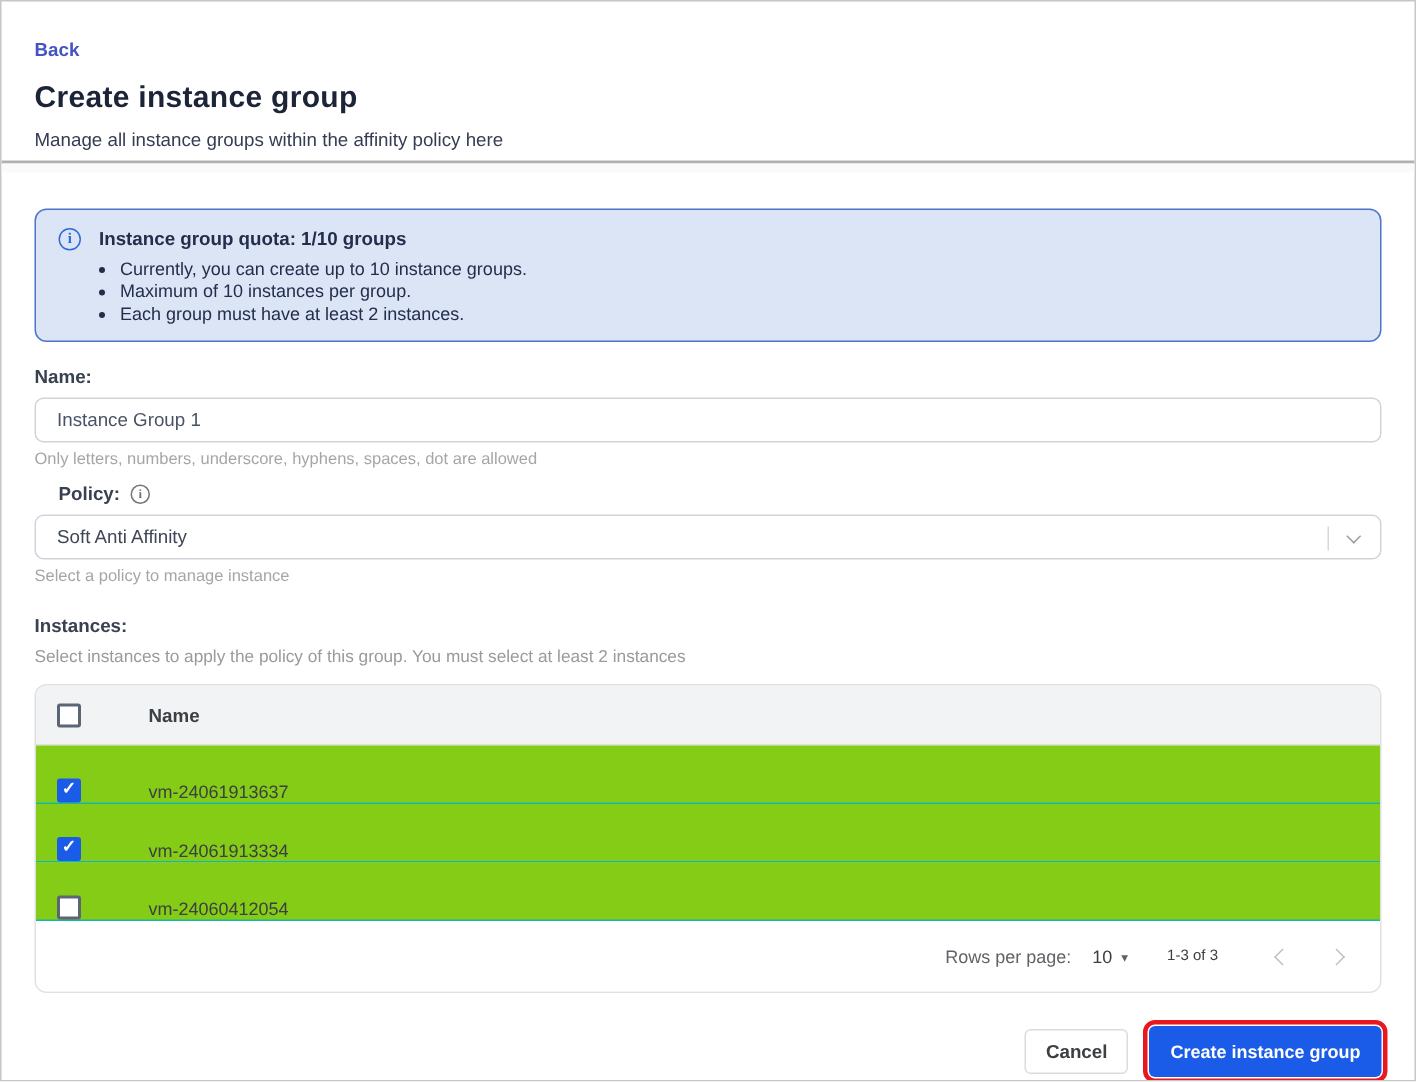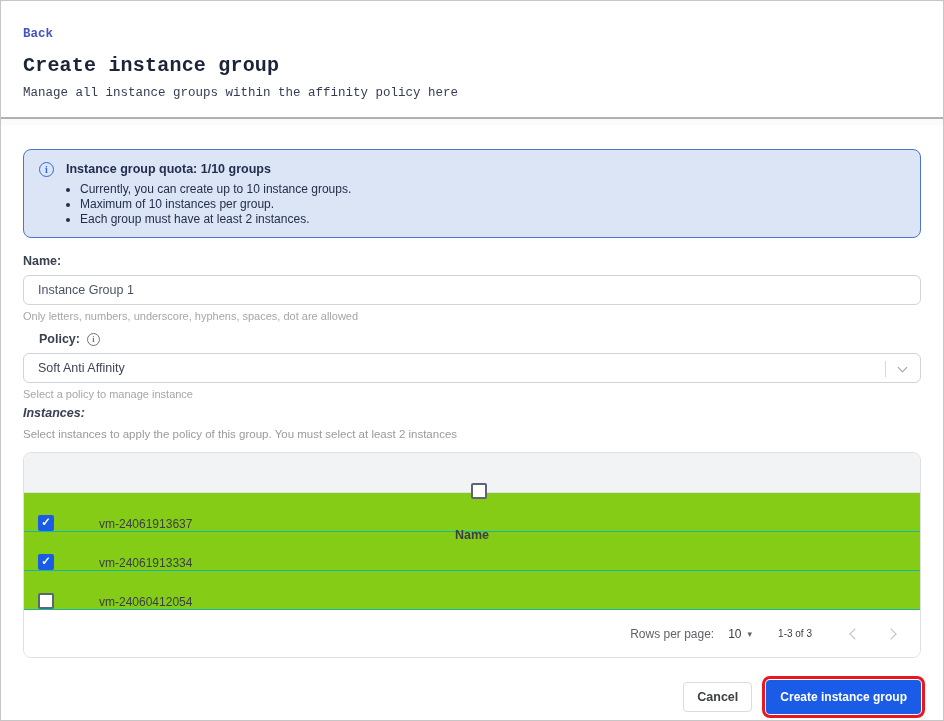--- a/index.html
+++ b/index.html
@@ -3,21 +3,21 @@
 <meta charset="utf-8">
 <style>
   * { margin:0; padding:0; box-sizing:border-box; }
   html,body { background:#fff; }
   body { font-family:"Liberation Sans", sans-serif; }
   .screen {
     position:relative; width:944px; height:721px;
     border:1px solid #c6c6c6; background:#fff; overflow:hidden;
   }
   
-  .header { padding:23px 22px 17px 22px;font-family:Liberation Mono, monospace; }
+  .header { padding:23px 22px 7px 22px; }
   .back-link { font-size:12.5px; font-weight:700; color:#4353c2; cursor:pointer; display:inline-block; }
   .page-title { font-size:20px; font-weight:700; color:#1c2438; margin-top:12px; letter-spacing:.2px; }
   .page-subtitle { font-size:12.5px; color:#343d52; margin-top:9px; }
   .divider { height:2px; background:#b1b1b1; }
   .divider-shadow { height:6px; background:#fafafa; }
   
   .content { padding:24px 22px 0 22px; }
   .alert {
     position:relative; background:#dbe5f6; border:1px solid #4c74cc;
     border-radius:8px; padding:12px 16px 10px 42px;
@@ -52,25 +52,25 @@
     border:1px solid #cfd3da; border-radius:6px; background:#fff;
     display:flex; align-items:center; padding:0 50px 0 14px; cursor:pointer;
   }
   .select-value { font-size:12.5px; color:#3f4757; }
   .select-sep { position:absolute; right:34px; top:7px; width:1px; height:16px; background:#d8d8d8; }
   .chevron-down {
     position:absolute; right:14px; top:10px; width:7px; height:7px;
     border-top:1.6px solid #9aa0a6; border-right:1.6px solid #9aa0a6;
     transform:rotate(135deg);
   }
-  .mt-instances { margin-top:6px;font-style:italic; }
+  .mt-instances { margin-top:20px; }
   .instances-helper { font-size:11.5px; color:#9a9a9a; margin-top:8px; }
   
   .table { margin-top:12px; border:1px solid #e0e0e0; border-radius:8px; overflow:hidden; background:#fff; }
-  .thead { height:40px; background:#f2f3f4; display:flex; align-items:center; border-bottom:1px solid #e0e0e0;flex-direction:column; }
+  .thead { height:40px; background:#f2f3f4; display:flex; align-items:center; border-bottom:1px solid #e0e0e0; }
   .trow { height:39px; display:flex; align-items:flex-end; border-bottom:1px solid #14b8a6; background:#84cc16; }
   .cell-check { flex:0 0 75px; padding-left:14px; display:flex; align-items:center; }
   .cell-name { flex:1; font-size:12px; color:#3c4043; }
   .thead .cell-name { font-weight:700; color:#3b4045; font-size:12.5px; }
   .checkbox {
     width:16px; height:16px; border:2px solid #5c6575; border-radius:2px;
     background:#fff; cursor:pointer; display:flex; align-items:center; justify-content:center;
   }
   .checkbox.checked { background:#1a5ce8; border-color:#1a5ce8; }
   .checkbox.checked::after { content:"\2713"; color:#fff; font-size:11.5px; font-weight:700; line-height:1; }

